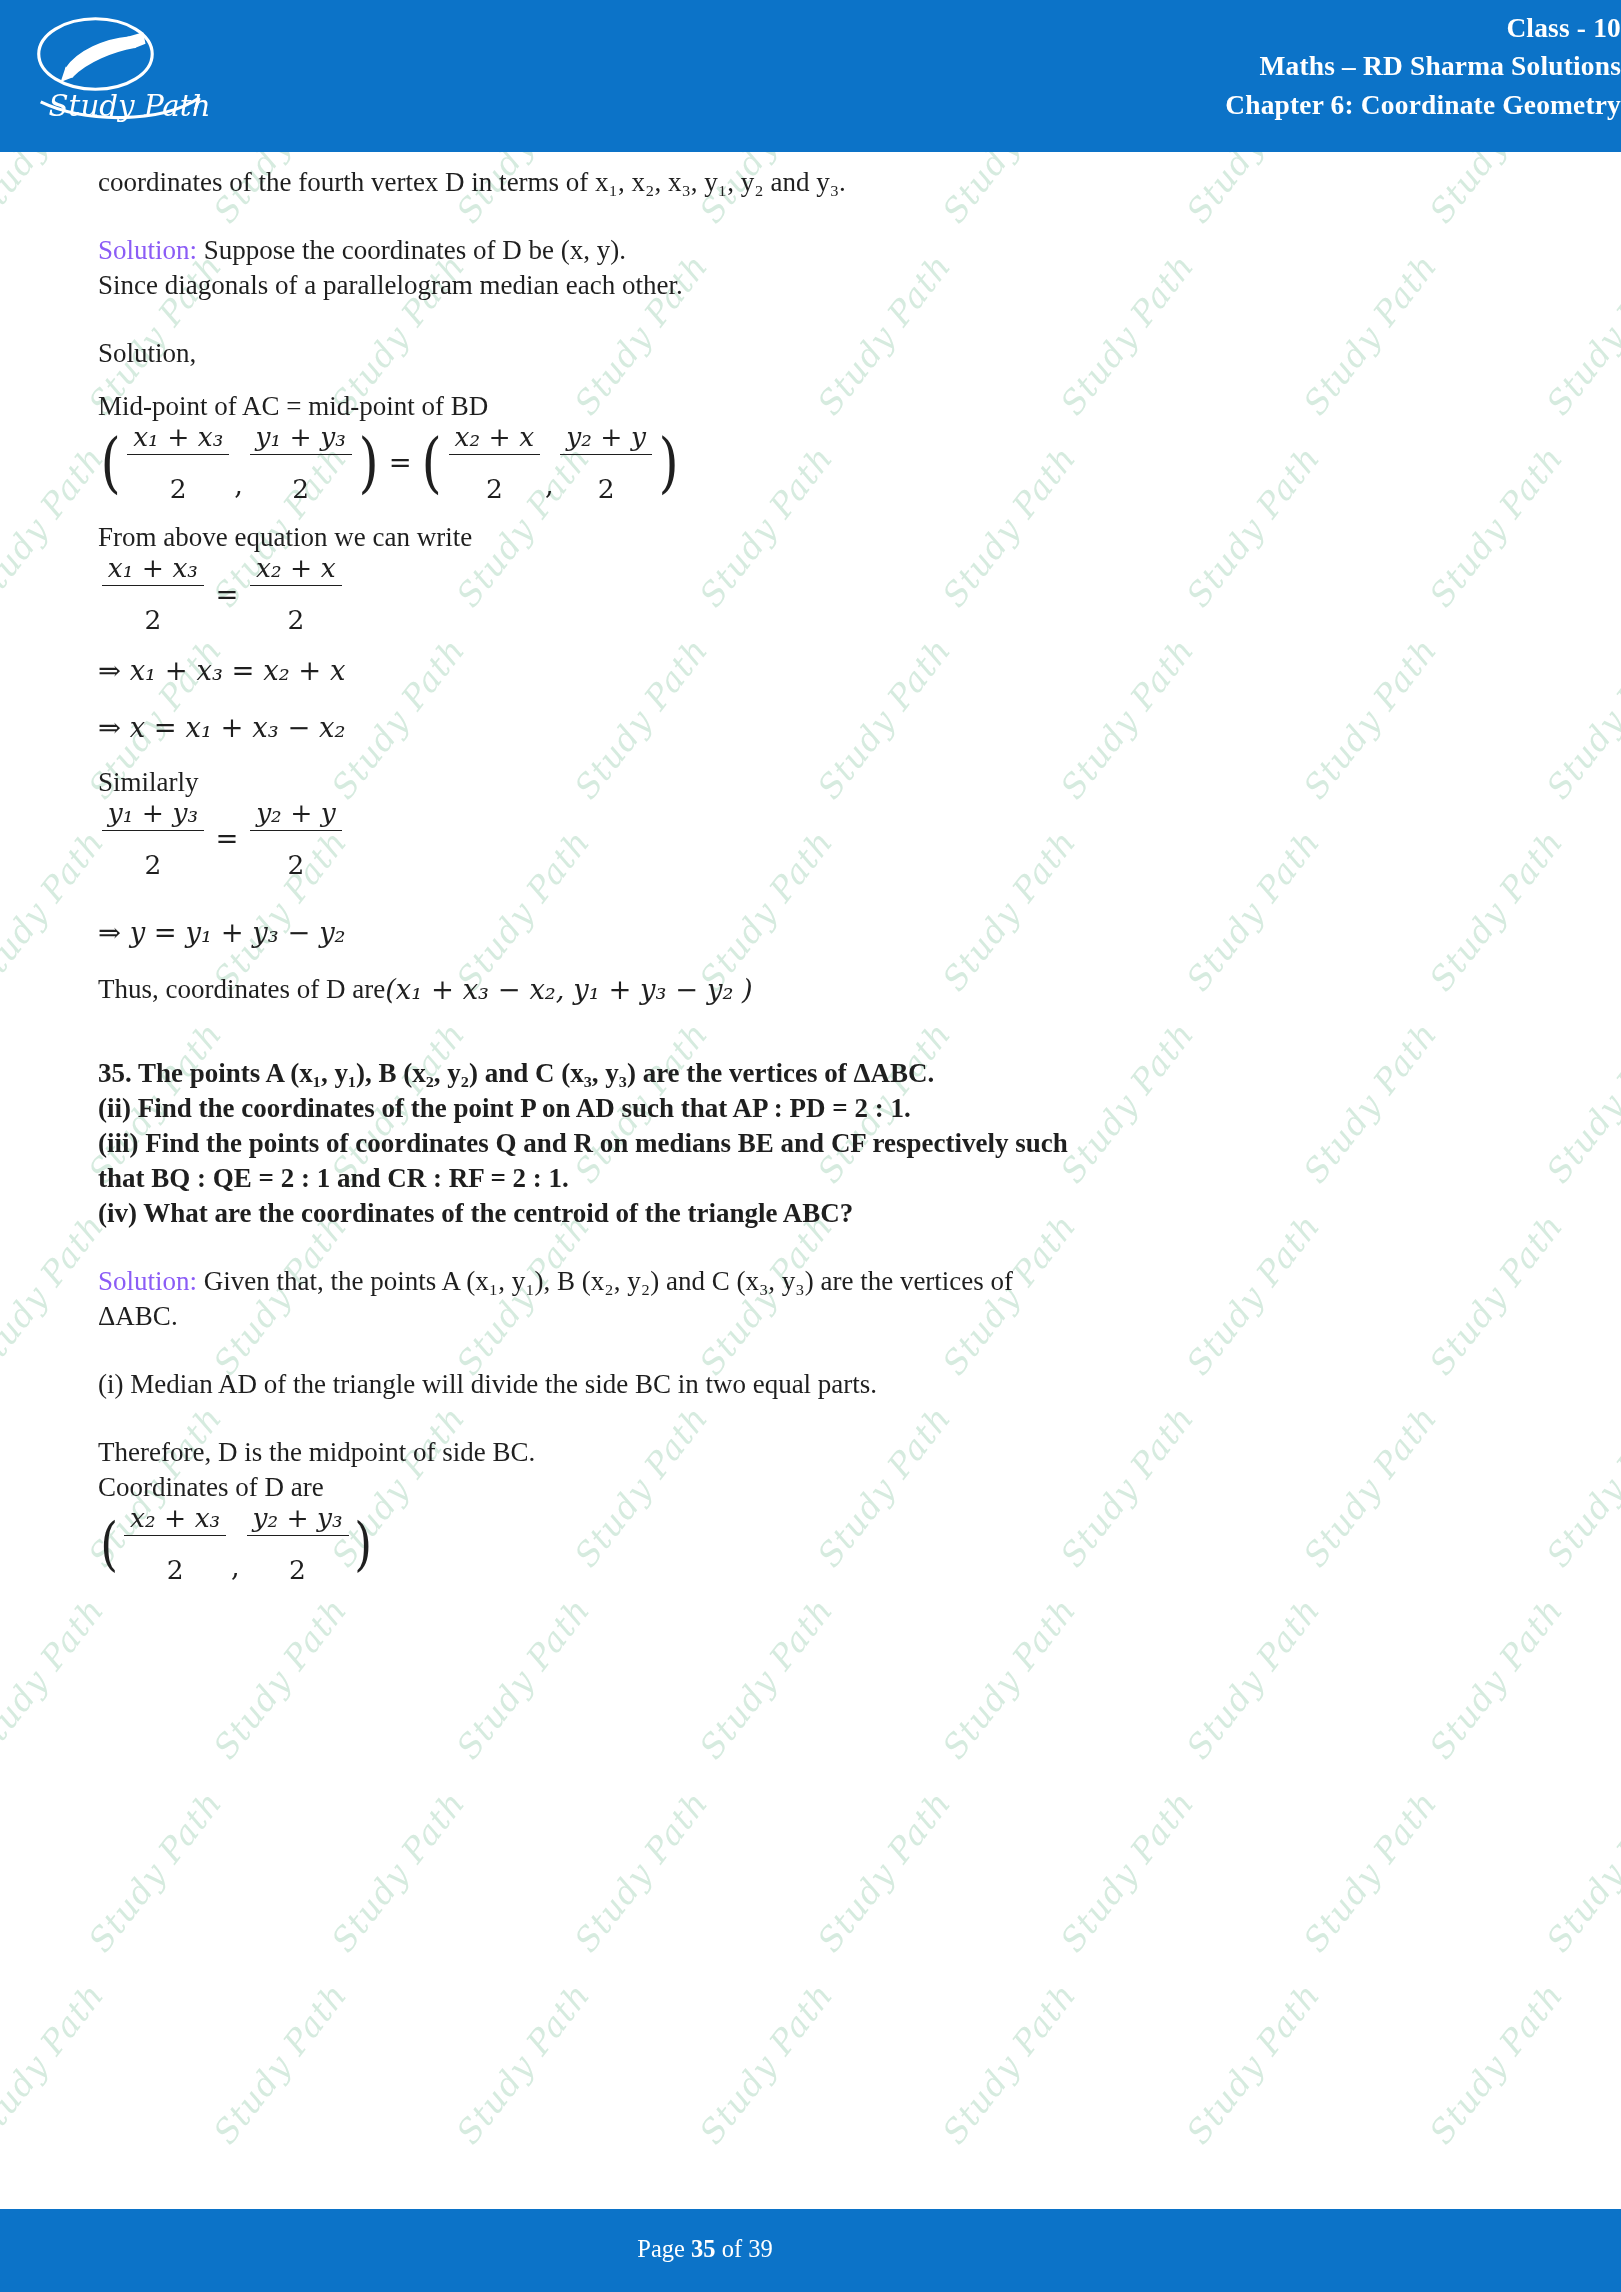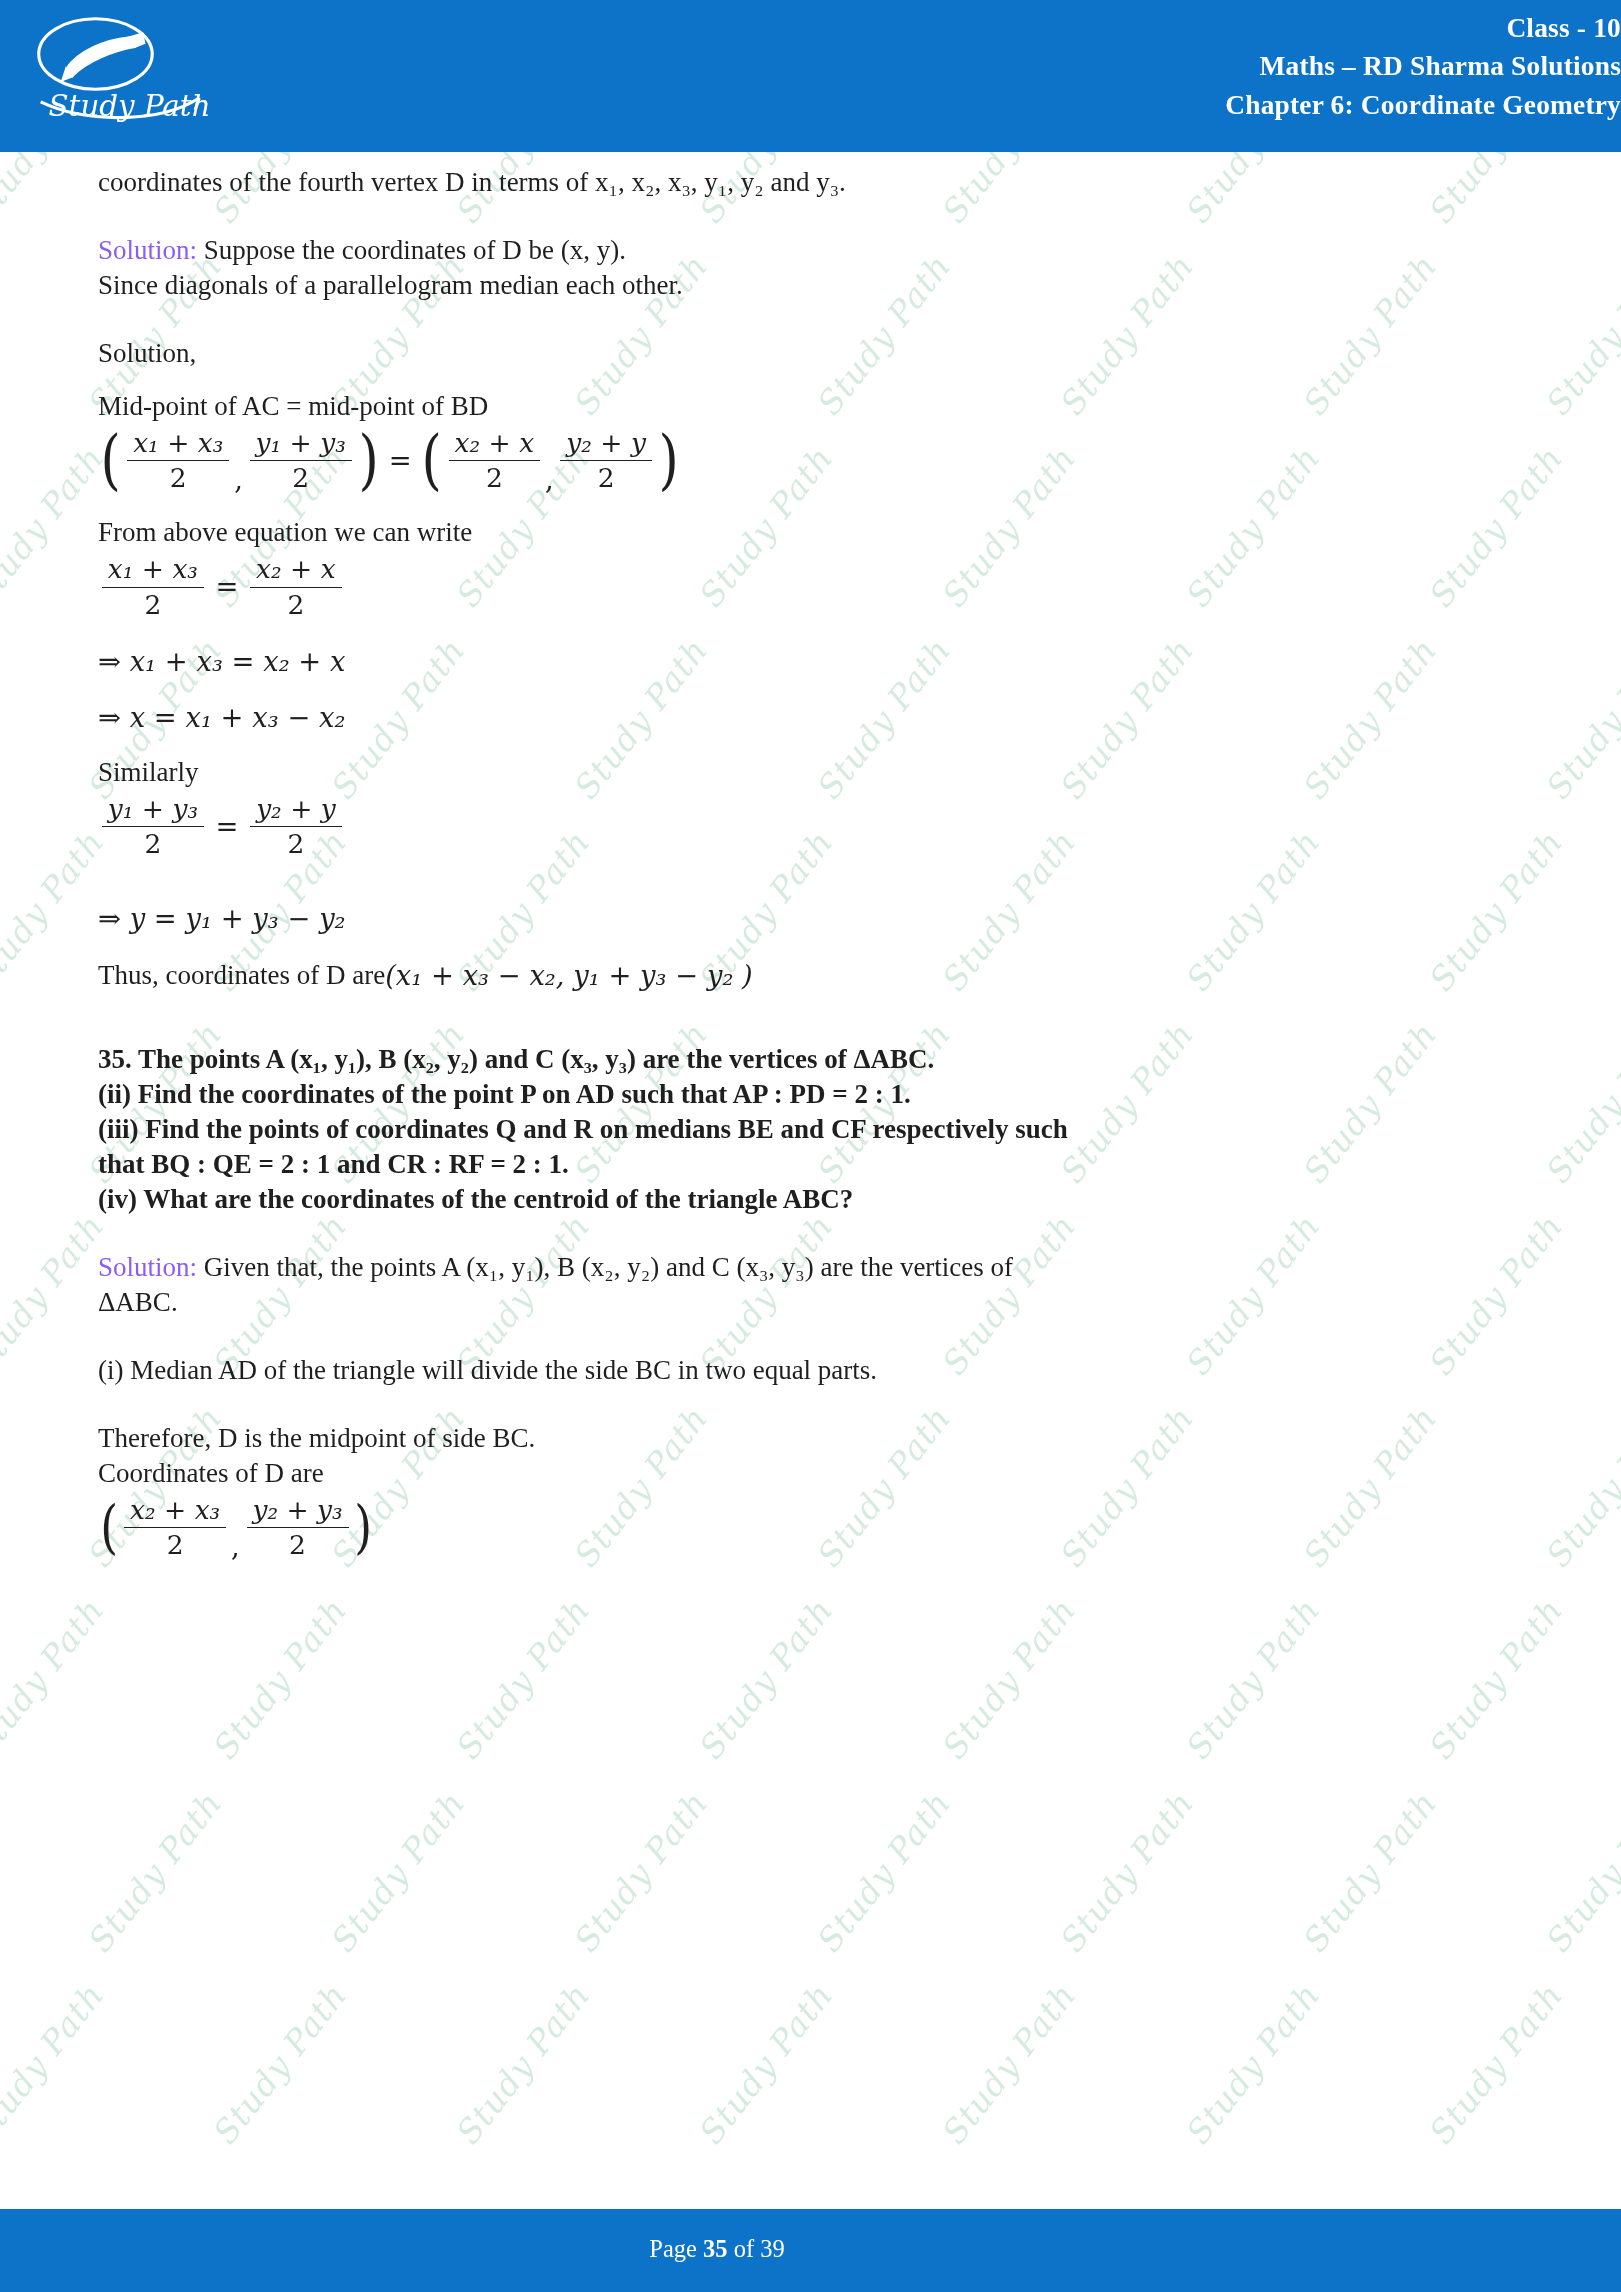--- a/index.html
+++ b/index.html
@@ -54,21 +54,21 @@
   .footer {
     position: absolute;
     left: 0;
     top: 2209px;
     width: 1621px;
     height: 83px;
     background: #0c73c8;
   }
   .footer-text {
     position: absolute;
-    left: 12px;
+    left: 0;
     top: 25.5px;
     width: 1410px;
     text-align: center;
     color: #ffffff;
     font-size: 24.5px;
     font-family: "Liberation Serif", serif;
   }
   .footer-text b { font-weight: bold; }
 
   
@@ -105,20 +105,21 @@
     min-height: 39px;
   }
   .mathline.tall { min-height: 74px; }
   .frac {
     display: inline-flex;
     flex-direction: column;
     align-items: center;
     vertical-align: middle;
     margin: 0 3.9px;
     font-family: "DejaVu Serif", serif;
+    gap: 17px;
   }
   .frac .num, .frac .den {
     padding: 0 5.9px;
     font-size: 26.5px;
     font-style: italic;
   }
   .frac .num { border-bottom: 1.6px solid #1f1f1f; padding-bottom: 3.9px; }
   .frac .den { padding-top: 3.9px; font-style: normal; }
   .paren {
     display: inline-block;

